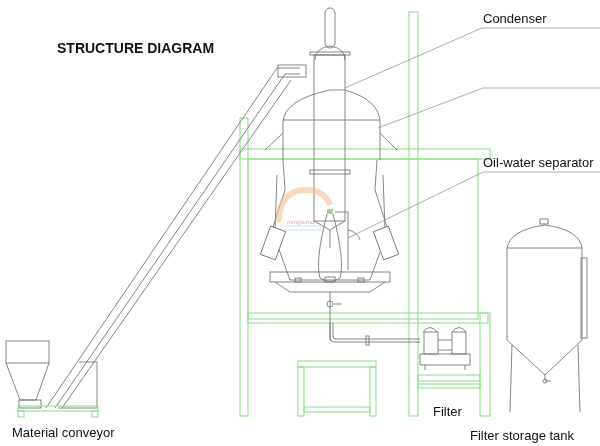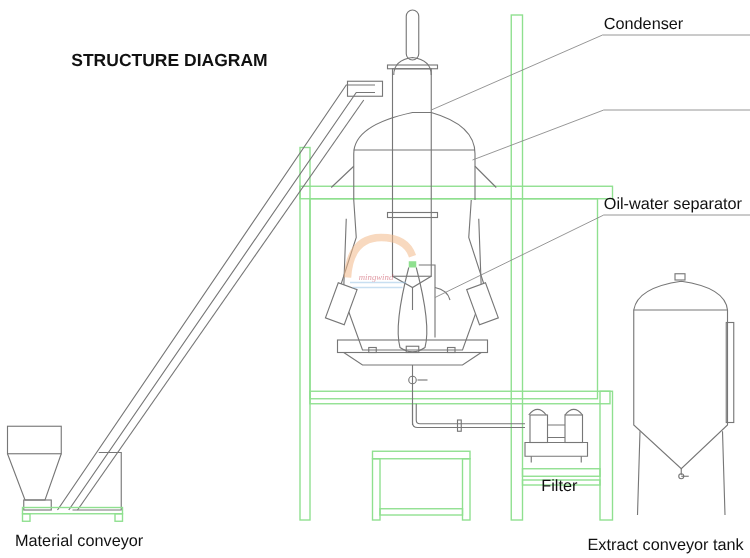--- a/index.html
+++ b/index.html
@@ -124,15 +124,15 @@
     <g>
       <path class="lead" d="M345 88 L482 28 L600 28"></path>
       <path class="lead" d="M378 128 L483 88 L600 88"></path>
       <path class="lead" d="M348 238 L483 172 L600 172"></path>
     </g>
   </svg>
 
   <div class="lbl" style="left:483px;top:11px;">Condenser</div>
   <div class="lbl" style="left:12px;top:425px;">Material conveyor</div>
   <div class="lbl" style="left:483px;top:155px;">Oil-water separator</div>
-  <div class="lbl" style="left:433px;top:381px;">Filter</div>
-  <div class="lbl" style="left:470px;top:428px;">Extract conveyor tank</div>
+  <div class="lbl" style="left:433px;top:404px;">Filter</div>
+  <div class="lbl" style="left:470px;top:428px;">Filter storage tank</div>
 </div>
 
 </body></html>

